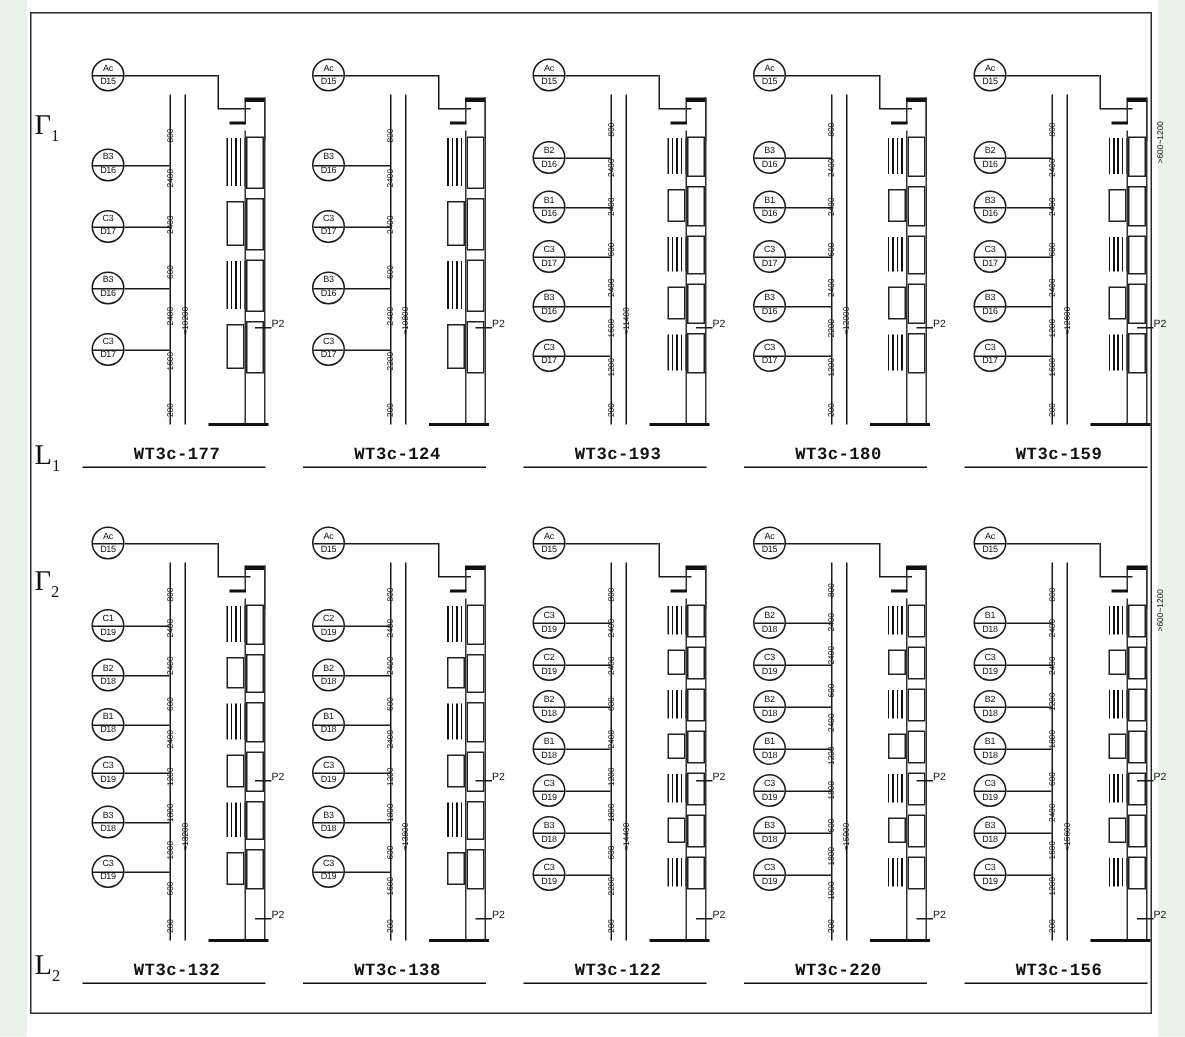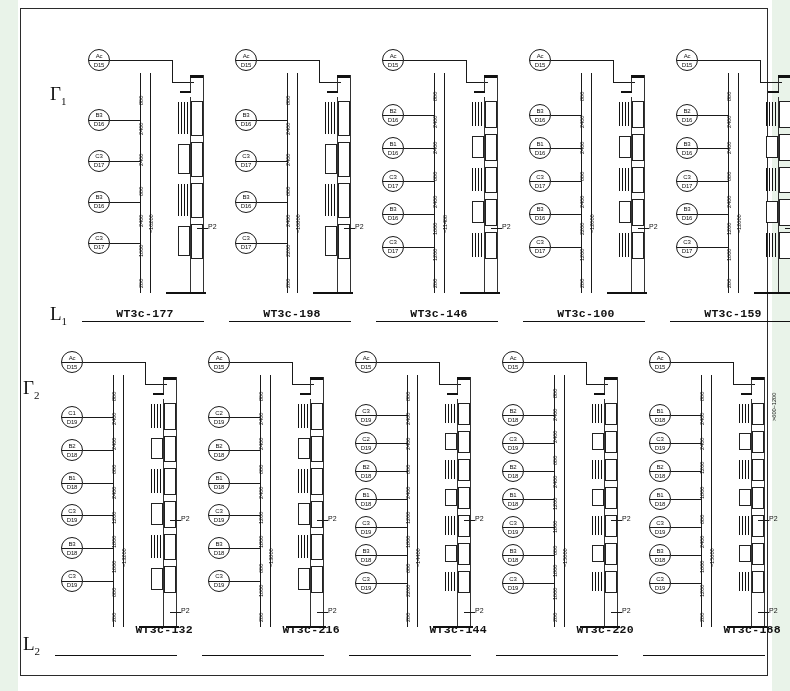--- a/index.html
+++ b/index.html
@@ -26,21 +26,21 @@
     position:absolute;
     left:20px;top:8px;
     width:748px;height:668px;
     border:1px solid #2b2b2b;
     background:#ffffff;
     box-sizing:border-box;
   }
 
   
   .band{position:absolute;left:0;right:0;}
-  .band.b1{top:16px;height:310px;margin-left:27px;}
+  .band.b1{top:6px;height:310px;}
   .band.b2{top:318px;height:340px;}
 
   .rowtag{
     position:absolute;
     font-family:"Liberation Serif", serif;
     font-size:19px;
     color:#111;
     letter-spacing:0px;
   }
   .rowtag sub{font-size:11px;}
@@ -55,21 +55,21 @@
     position:absolute;
     left:0;right:0;
     text-align:center;
     font-family:"Liberation Mono", monospace;
     font-size:11.5px;
     font-weight:bold;
     color:#111;
     letter-spacing:0.3px;
   }
   .band.b1 .cell .title{top:282px;}
-  .band.b2 .cell .title{top:296px;text-align:right;}
+  .band.b2 .cell .title{top:314px;}
   .underline{
     position:absolute;
     height:1px;background:#111;
   }
   .band.b1 .underline{top:296px;left:12px;width:122px;}
   .band.b2 .underline{top:328px;left:12px;width:122px;}
 
   
   .bub{
     position:absolute;
@@ -258,21 +258,21 @@
           <div class="dim dimv" style="left: 68px; top: 263px;">200</div>
           <div class="dim dimv" style="left: 68px; top: 232.429px;">2200</div>
           <div class="dim dimv" style="left: 68px; top: 201.857px;">2400</div>
           <div class="dim dimv" style="left: 68px; top: 171.286px;">600</div>
           <div class="dim dimv" style="left: 68px; top: 140.714px;">2400</div>
           <div class="dim dimv" style="left: 68px; top: 110.143px;">2400</div>
           <div class="dim dimv" style="left: 68px; top: 79.5714px;">800</div>
           <div class="dim dimv" style="left: 78px; top: 208px;">≈10800</div>
           <div class="p2" style="left: 138px; top: 198px;">P2</div>
           <div class="lead" style="left: 127px; top: 203px; width: 11px;"></div>
-          <div class="title">WT3c-198</div>
+          <div class="title">WT3c-124</div>
           <div class="underline"></div>
         </div>
         <div class="cell" style="left: 316px;">
           <div class="bub" style="left: 18px; top: 24px;">
             <div class="hr"></div>
             <span class="t">Ac</span>
             <span class="b">D15</span>
           </div>
           <div class="lead" style="left: 40px; top: 35px; width: 62px;"></div>
           <div class="leadv" style="left: 102px; top: 35px; height: 22px;"></div>
@@ -330,21 +330,21 @@
           <div class="dim dimv" style="left: 68px; top: 236.25px;">1200</div>
           <div class="dim dimv" style="left: 68px; top: 209.5px;">1600</div>
           <div class="dim dimv" style="left: 68px; top: 182.75px;">2400</div>
           <div class="dim dimv" style="left: 68px; top: 156px;">600</div>
           <div class="dim dimv" style="left: 68px; top: 129.25px;">2400</div>
           <div class="dim dimv" style="left: 68px; top: 102.5px;">2400</div>
           <div class="dim dimv" style="left: 68px; top: 75.75px;">800</div>
           <div class="dim dimv" style="left: 78px; top: 208px;">≈11400</div>
           <div class="p2" style="left: 138px; top: 198px;">P2</div>
           <div class="lead" style="left: 127px; top: 203px; width: 11px;"></div>
-          <div class="title">WT3c-146</div>
+          <div class="title">WT3c-193</div>
           <div class="underline"></div>
         </div>
         <div class="cell" style="left: 463px;">
           <div class="bub" style="left: 18px; top: 24px;">
             <div class="hr"></div>
             <span class="t">Ac</span>
             <span class="b">D15</span>
           </div>
           <div class="lead" style="left: 40px; top: 35px; width: 62px;"></div>
           <div class="leadv" style="left: 102px; top: 35px; height: 22px;"></div>
@@ -402,21 +402,21 @@
           <div class="dim dimv" style="left: 68px; top: 236.25px;">1200</div>
           <div class="dim dimv" style="left: 68px; top: 209.5px;">2200</div>
           <div class="dim dimv" style="left: 68px; top: 182.75px;">2400</div>
           <div class="dim dimv" style="left: 68px; top: 156px;">600</div>
           <div class="dim dimv" style="left: 68px; top: 129.25px;">2400</div>
           <div class="dim dimv" style="left: 68px; top: 102.5px;">2400</div>
           <div class="dim dimv" style="left: 68px; top: 75.75px;">800</div>
           <div class="dim dimv" style="left: 78px; top: 208px;">≈12000</div>
           <div class="p2" style="left: 138px; top: 198px;">P2</div>
           <div class="lead" style="left: 127px; top: 203px; width: 11px;"></div>
-          <div class="title">WT3c-100</div>
+          <div class="title">WT3c-180</div>
           <div class="underline"></div>
         </div>
         <div class="cell" style="left: 610px;">
           <div class="bub" style="left: 18px; top: 24px;">
             <div class="hr"></div>
             <span class="t">Ac</span>
             <span class="b">D15</span>
           </div>
           <div class="lead" style="left: 40px; top: 35px; width: 62px;"></div>
           <div class="leadv" style="left: 102px; top: 35px; height: 22px;"></div>
@@ -652,21 +652,21 @@
           <div class="dim dimv" style="left: 68px; top: 172px;">2400</div>
           <div class="dim dimv" style="left: 68px; top: 147.4px;">600</div>
           <div class="dim dimv" style="left: 68px; top: 122.8px;">2400</div>
           <div class="dim dimv" style="left: 68px; top: 98.2px;">2400</div>
           <div class="dim dimv" style="left: 68px; top: 73.6px;">800</div>
           <div class="dim dimv" style="left: 78px; top: 240px;">≈13800</div>
           <div class="p2" style="left: 138px; top: 188px;">P2</div>
           <div class="lead" style="left: 127px; top: 193px; width: 11px;"></div>
           <div class="p2" style="left: 138px; top: 280px;">P2</div>
           <div class="lead" style="left: 127px; top: 285px; width: 11px;"></div>
-          <div class="title">WT3c-216</div>
+          <div class="title">WT3c-138</div>
           <div class="underline"></div>
         </div>
         <div class="cell" style="left: 316px;">
           <div class="bub" style="left: 18px; top: 24px;">
             <div class="hr"></div>
             <span class="t">Ac</span>
             <span class="b">D15</span>
           </div>
           <div class="lead" style="left: 40px; top: 35px; width: 62px;"></div>
           <div class="leadv" style="left: 102px; top: 35px; height: 22px;"></div>
@@ -744,21 +744,21 @@
           <div class="dim dimv" style="left: 68px; top: 172px;">2400</div>
           <div class="dim dimv" style="left: 68px; top: 147.4px;">600</div>
           <div class="dim dimv" style="left: 68px; top: 122.8px;">2400</div>
           <div class="dim dimv" style="left: 68px; top: 98.2px;">2400</div>
           <div class="dim dimv" style="left: 68px; top: 73.6px;">800</div>
           <div class="dim dimv" style="left: 78px; top: 240px;">≈14400</div>
           <div class="p2" style="left: 138px; top: 188px;">P2</div>
           <div class="lead" style="left: 127px; top: 193px; width: 11px;"></div>
           <div class="p2" style="left: 138px; top: 280px;">P2</div>
           <div class="lead" style="left: 127px; top: 285px; width: 11px;"></div>
-          <div class="title">WT3c-144</div>
+          <div class="title">WT3c-122</div>
           <div class="underline"></div>
         </div>
         <div class="cell" style="left: 463px;">
           <div class="bub" style="left: 18px; top: 24px;">
             <div class="hr"></div>
             <span class="t">Ac</span>
             <span class="b">D15</span>
           </div>
           <div class="lead" style="left: 40px; top: 35px; width: 62px;"></div>
           <div class="leadv" style="left: 102px; top: 35px; height: 22px;"></div>
@@ -930,19 +930,19 @@
           <div class="dim dimv" style="left: 68px; top: 147.4px;">1200</div>
           <div class="dim dimv" style="left: 68px; top: 122.8px;">2400</div>
           <div class="dim dimv" style="left: 68px; top: 98.2px;">2400</div>
           <div class="dim dimv" style="left: 68px; top: 73.6px;">800</div>
           <div class="dim dimv" style="left: 78px; top: 240px;">≈15600</div>
           <div class="dim dimv" style="left: 140px; top: 94px;">&gt;600~1200</div>
           <div class="p2" style="left: 138px; top: 188px;">P2</div>
           <div class="lead" style="left: 127px; top: 193px; width: 11px;"></div>
           <div class="p2" style="left: 138px; top: 280px;">P2</div>
           <div class="lead" style="left: 127px; top: 285px; width: 11px;"></div>
-          <div class="title">WT3c-188</div>
+          <div class="title">WT3c-156</div>
           <div class="underline"></div>
         </div>
       </div>
 
   </div>
 </div>
 
 </body></html>

